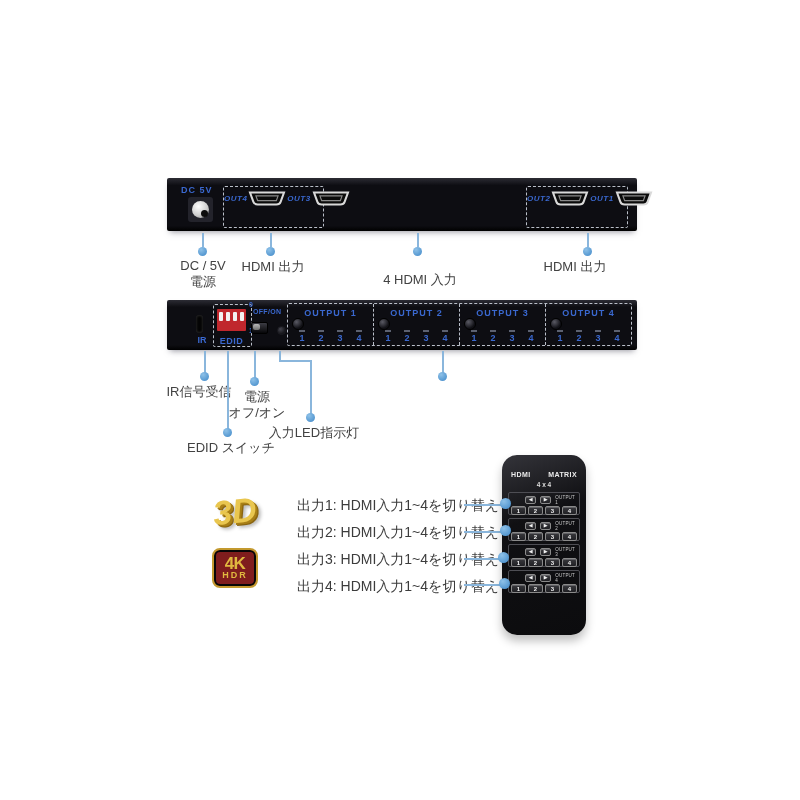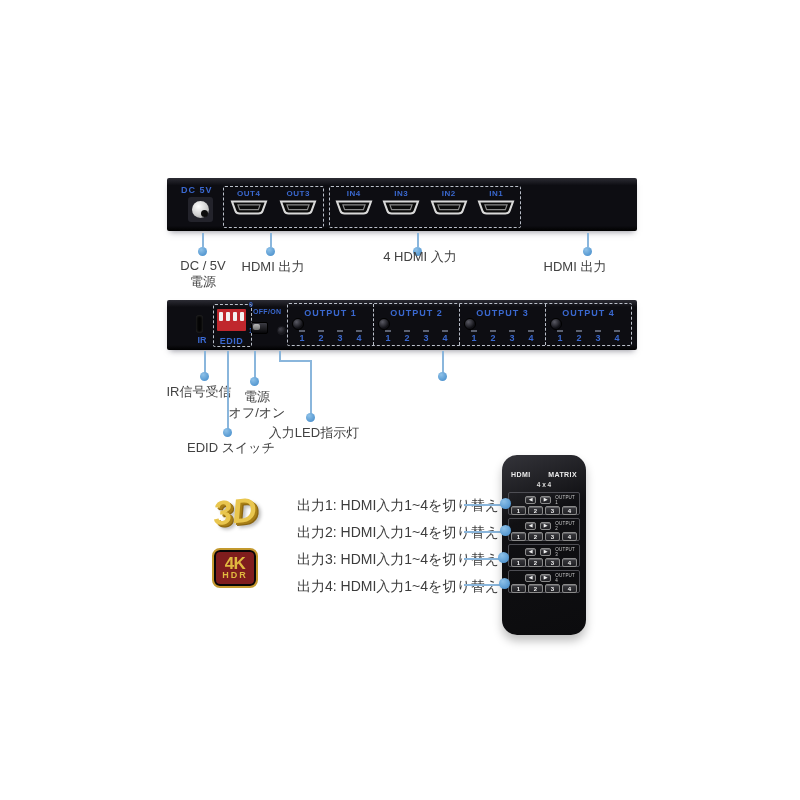--- a/index.html
+++ b/index.html
@@ -13,21 +13,21 @@
   .blue{color:#3a68cf;}
   .dash-box{position:absolute;border:1px dashed #b9bec8;border-radius:2px;}
   
   .dc-label{position:absolute;left:14px;top:7px;font-size:9px;font-weight:bold;letter-spacing:1px;}
   .dc-jack{position:absolute;left:21px;top:19px;width:25px;height:25px;background:#23232b;border-radius:3px;}
   .dc-ring{position:absolute;left:4px;top:4px;width:17px;height:17px;border-radius:50%;
            background:radial-gradient(circle at 38% 32%,#ffffff,#cfcfcf 55%,#8a8a8a);}
   .dc-hole{position:absolute;left:9px;top:9px;width:7px;height:7px;border-radius:50%;background:#0c0c0c;}
   .port-group{display:flex;justify-content:space-around;align-items:flex-start;top:8px;height:40px;}
   .pg0{left:56px;width:99px;} .pg1{left:162px;width:190px;} .pg2{left:359px;width:100px;}
-  .port-cell{display:flex;flex-direction:column;align-items:center;margin-top:2px;}
+  .port-cell{display:flex;flex-direction:row;align-items:center;margin-top:2px;font-style:italic;}
   .port-label{font-size:8px;font-weight:bold;letter-spacing:.5px;}
   .port-svg{width:40px;height:17px;margin-top:1px;}
   
   .ir-window{position:absolute;left:29px;top:15px;width:7px;height:18px;background:#040404;border-radius:3px;
              box-shadow:inset 0 0 3px #3a3a3a;}
   .ir-label{position:absolute;left:25px;top:35px;width:20px;text-align:center;font-size:9px;font-weight:bold;}
   .edid-box{left:46px;top:4px;width:37px;height:41px;}
   .dip{position:absolute;left:50px;top:9px;width:29px;height:22px;background:#c0272d;border-radius:1px;
        display:flex;justify-content:space-around;align-items:flex-start;padding-top:3px;box-sizing:border-box;}
   .dip-lever{width:4px;height:9px;background:#f2f2f2;border-radius:1px;}
@@ -113,63 +113,51 @@
           </svg>
       </div>
       <div class="port-cell">
         <span class="port-label blue">OUT3</span>
         <svg class="port-svg" viewBox="0 0 46 20">
             <use href="#hdmi-port"></use>
           </svg>
       </div>
     </div>
 
-    <div class="dash-box port-group pg1">
+
+    <div class="dash-box port-group pg2">
       <div class="port-cell">
-        <span class="port-label blue">IN4</span>
+        <span class="port-label blue">OUT2</span>
         <svg class="port-svg" viewBox="0 0 46 20">
             <use href="#hdmi-port"></use>
           </svg>
       </div>
       <div class="port-cell">
-        <span class="port-label blue">IN3</span>
+        <span class="port-label blue">OUT1</span>
         <svg class="port-svg" viewBox="0 0 46 20">
             <use href="#hdmi-port"></use>
           </svg>
       </div>
-      <div class="port-cell">
-        <span class="port-label blue">IN2</span>
-        <svg class="port-svg" viewBox="0 0 46 20">
-            <use href="#hdmi-port"></use>
-          </svg>
-      </div>
-      <div class="port-cell">
-        <span class="port-label blue">IN1</span>
-        <svg class="port-svg" viewBox="0 0 46 20">
-            <use href="#hdmi-port"></use>
-          </svg>
-      </div>
-    </div>
-
+    </div>
   </div>
 
   <div class="vline" style="left:202px;top:233px;height:14px;"></div>
   <div class="dot" style="left:198px;top:247px;"></div>
   <div class="jlabel" style="left:203px;top:258px;">
     <div>DC / 5V</div>
     <div>電源</div>
   </div>
 
   <div class="vline" style="left:270px;top:233px;height:14px;"></div>
   <div class="dot" style="left:266px;top:247px;"></div>
   <div class="jlabel" style="left:273px;top:259px;">HDMI 出力</div>
 
   <div class="vline" style="left:417px;top:233px;height:14px;"></div>
   <div class="dot" style="left:413px;top:247px;"></div>
-  <div class="jlabel" style="left:420px;top:249px;">4 HDMI 入力</div>
+  <div class="jlabel" style="left:420px;top:272px;">4 HDMI 入力</div>
 
   <div class="vline" style="left:587px;top:233px;height:14px;"></div>
   <div class="dot" style="left:583px;top:247px;"></div>
   <div class="jlabel" style="left:575px;top:259px;">HDMI 出力</div>
 
   <div class="panel panel-front">
     <div class="ir-window"></div>
     <div class="ir-label blue">IR</div>
 
     <div class="dash-box edid-box"></div>

